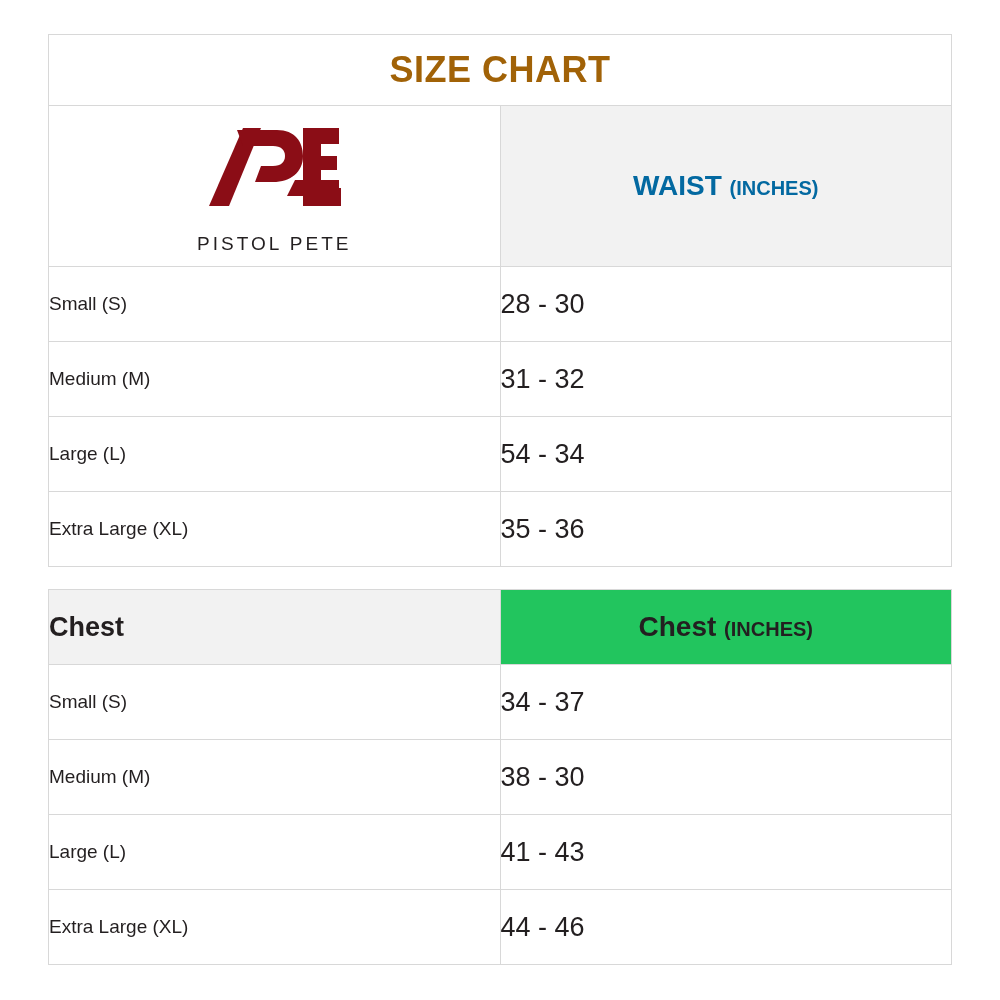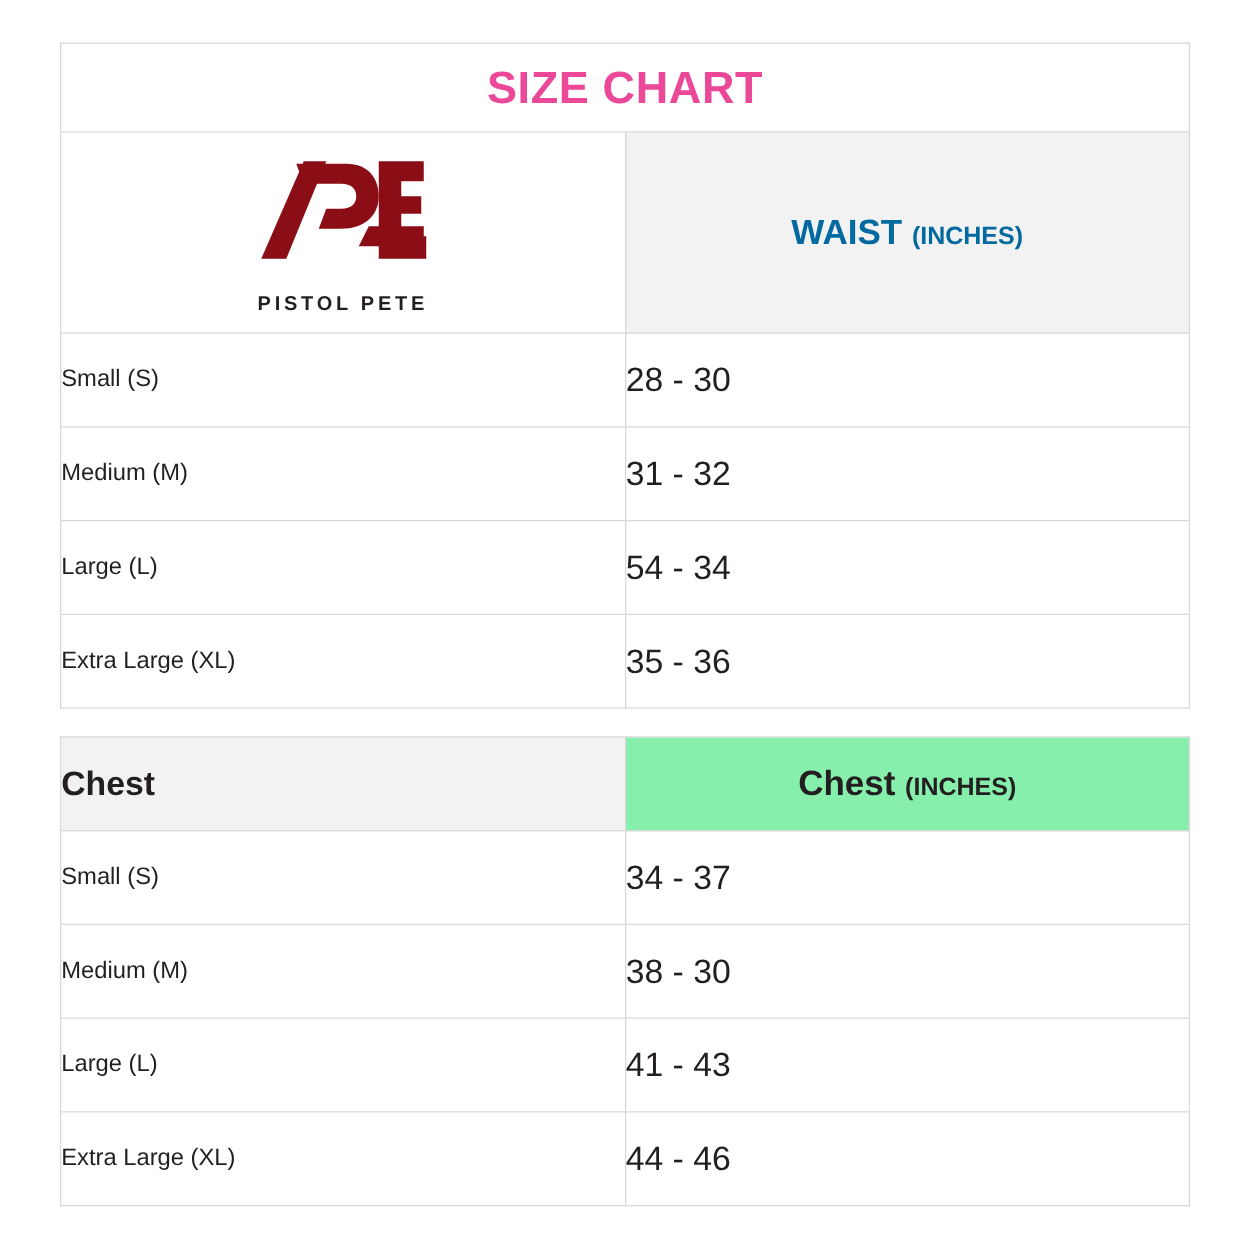--- a/index.html
+++ b/index.html
@@ -28,21 +28,21 @@
     border: 1px solid #d8d8d8;
     padding: 0;
     vertical-align: middle;
   }
   .title-cell {
     text-align: center;
     font-size: 36px;
     font-weight: bold;
     letter-spacing: 0.5px;
     height: 70px;
-    color: #ec4899;
+    color: #a16207;
   }
   .logo-cell {
     width: 350px;
     height: 160px;
     text-align: center;
     background: #ffffff;
   }
   .head-cell {
     background: #f2f2f2;
     text-align: center;
@@ -69,44 +69,44 @@
   }
   .chest-head-left {
     background: #f2f2f2;
     font-size: 27px;
     font-weight: bold;
     padding-left: 30px;
     height: 74px;
     color: #231f20;
   }
   .chest-head-right {
-    background: #86efac;
+    background: #22c55e;
     text-align: center;
     font-size: 28px;
     font-weight: bold;
     color: #231f20;
     height: 74px;
   }
   .chest-head-right .unit {
     font-size: 20px;
     font-weight: bold;
   }
   .spacer {
     height: 22px;
   }
   .logo-wrap {
     display: flex;
     flex-direction: column;
     align-items: center;
     justify-content: center;
   }
   .logo-name {
-    font-size: 16px;
+    font-size: 19px;
     letter-spacing: 3px;
-    font-weight: bold;
+    font-weight: normal;
     color: #231f20;
     margin-top: 6px;
   }
 </style>
 </head>
 <body>
 
 <div class="page">
 
   <table class="size-table">

